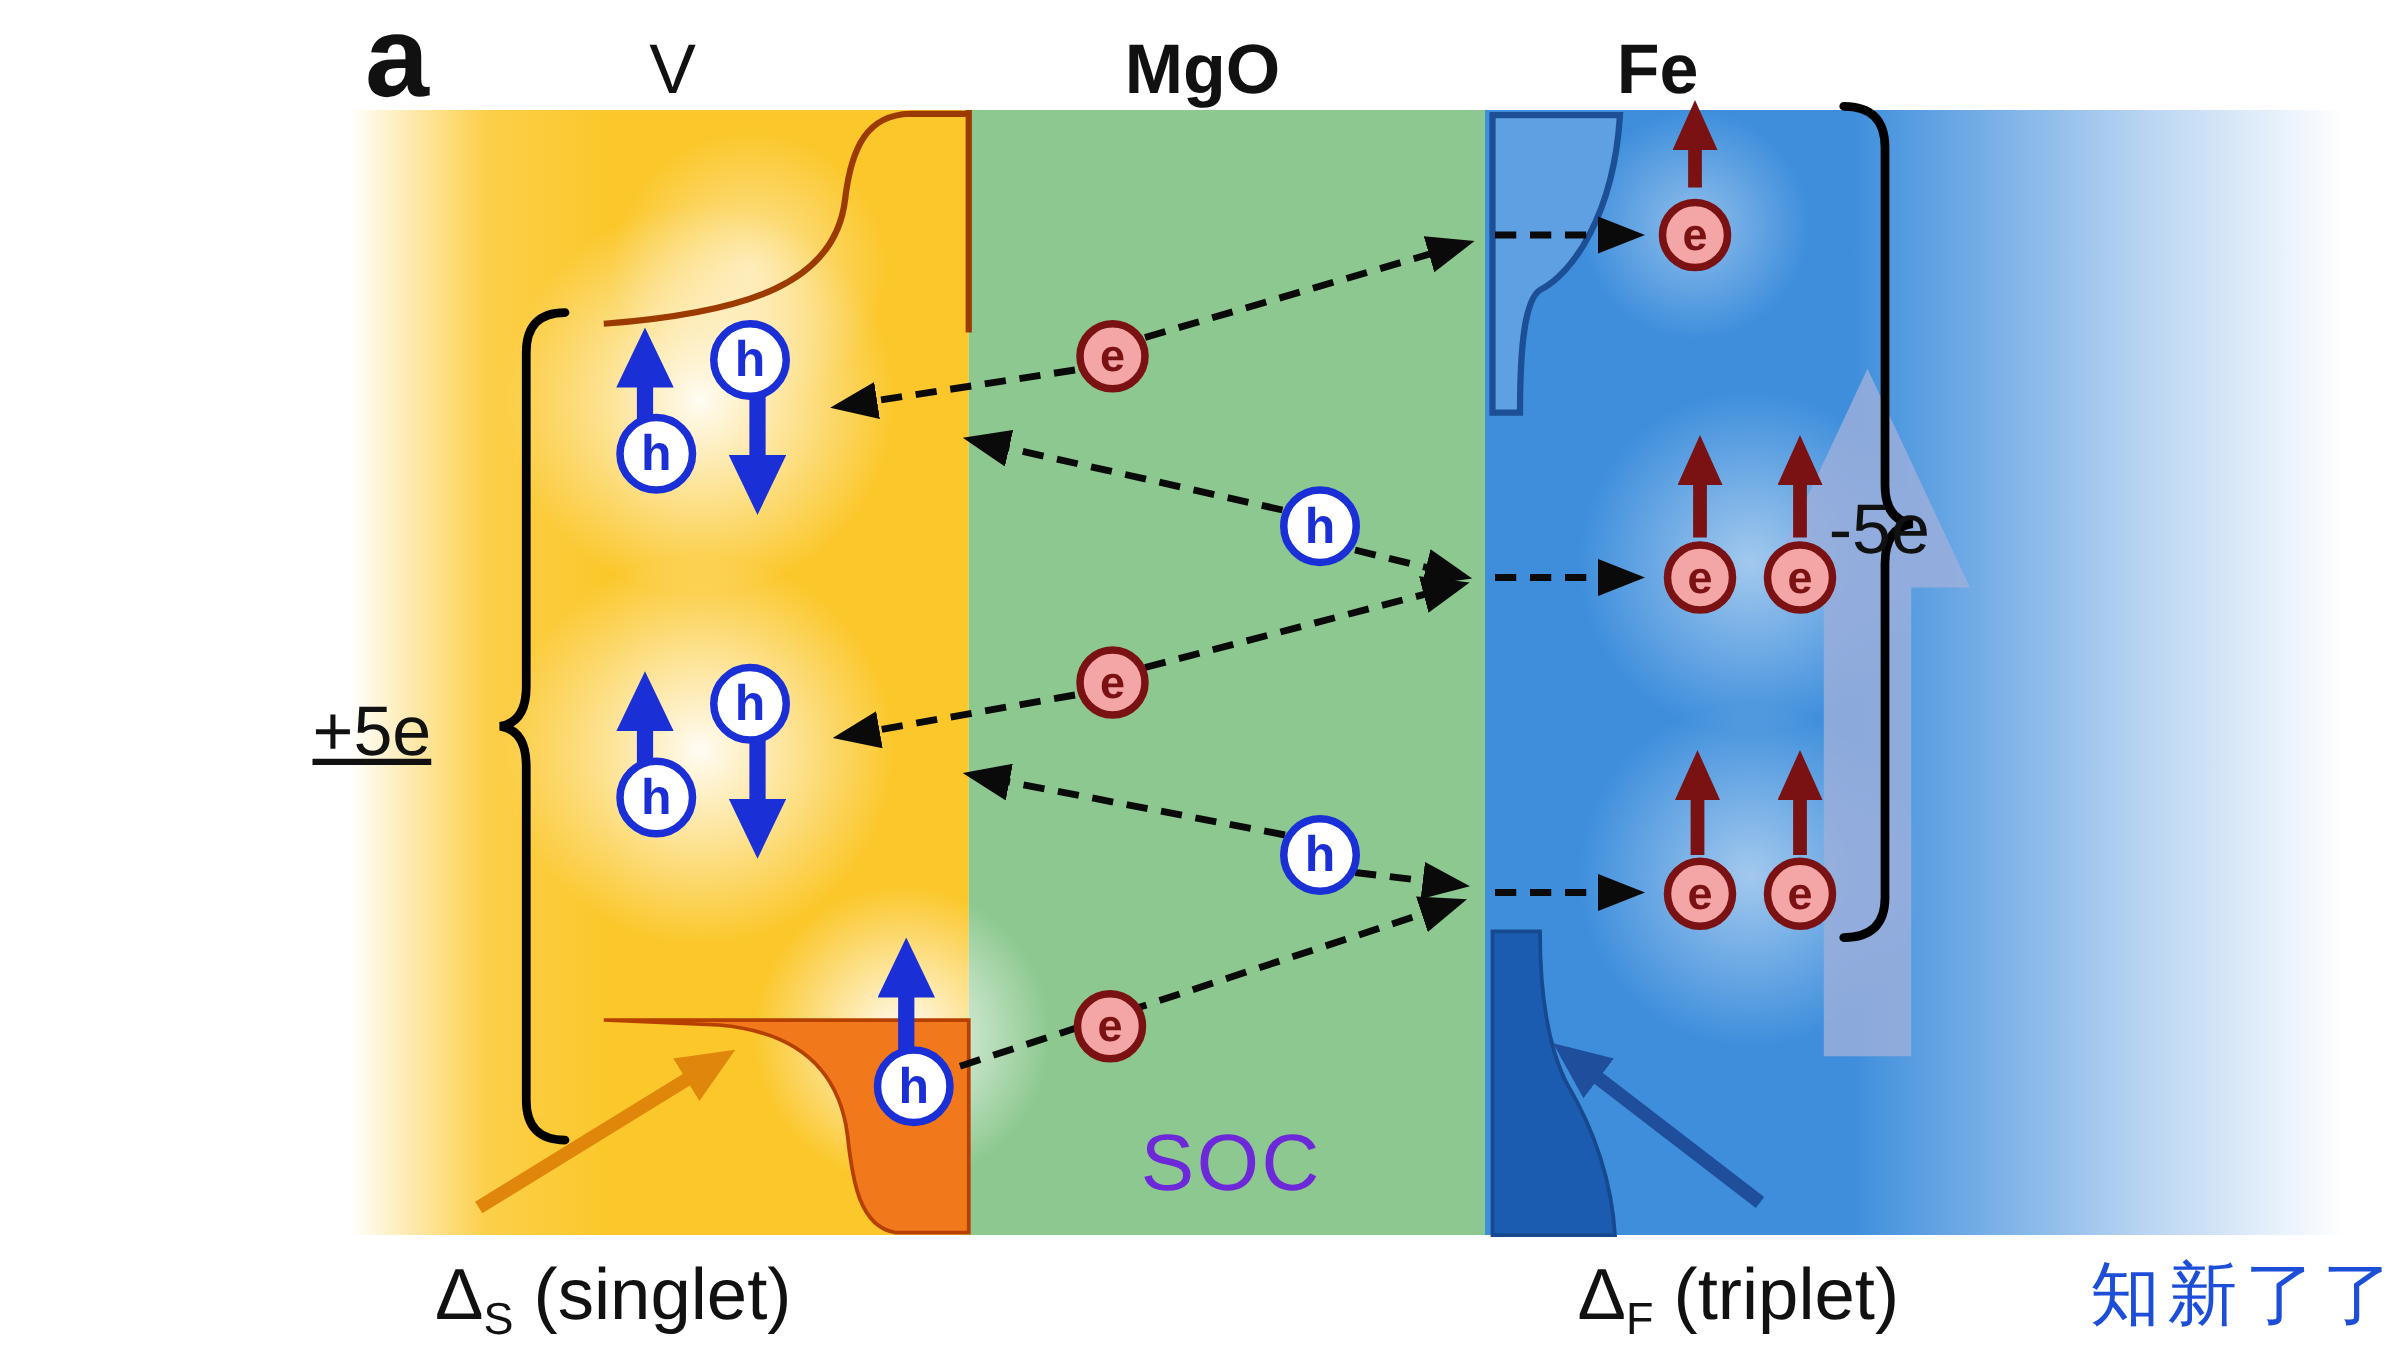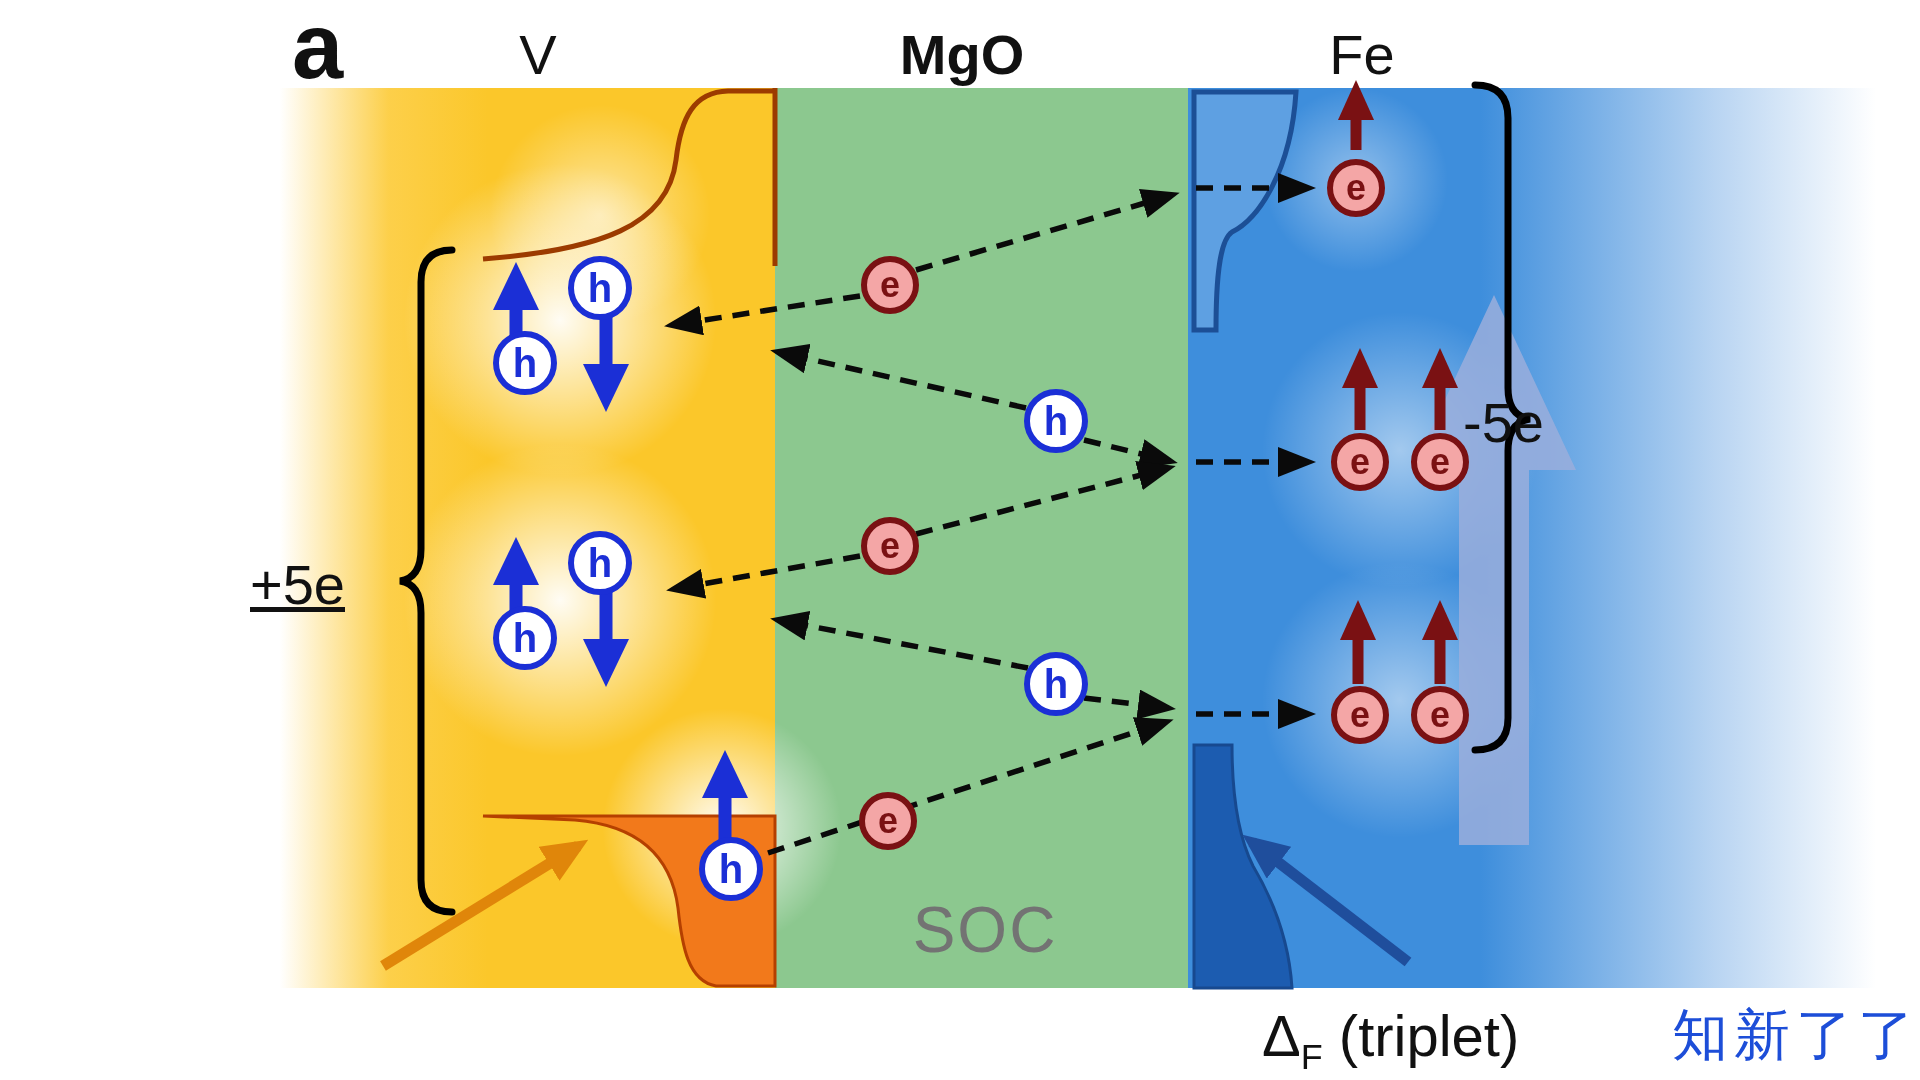--- a/index.html
+++ b/index.html
@@ -14,22 +14,22 @@
   .glow{position:absolute;border-radius:50%;pointer-events:none;
         background:radial-gradient(circle, rgba(255,255,255,0.95) 0%, rgba(255,255,255,0) 65%);}
   svg.overlay{position:absolute;left:0;top:0;}
   .pc{position:absolute;border-radius:50%;display:flex;align-items:center;justify-content:center;
       font-weight:bold;box-sizing:border-box;line-height:1;}
   .pc.h{width:64px;height:64px;border:6px solid #1B2FD6;background:#ffffff;color:#1B2FD6;font-size:40px;}
   .pc.e{width:58px;height:58px;border:6px solid #7A1113;background:#F4A6A6;color:#7A1113;font-size:36px;}
   .lab{position:absolute;white-space:nowrap;}
   .panel-a{left:292px;top:-6px;font-size:92px;font-weight:bold;}
   .reg{top:22px;font-size:56px;transform:translateX(-50%);}
-  .reg.v{left:538px;} .reg.mgo{left:962px;font-weight:bold;} .reg.fe{left:1362px;}
-  .soc{left:985px;top:893px;font-size:64px;color:#737373;transform:translateX(-50%);letter-spacing:2px;}
+  .reg.v{left:538px;} .reg.mgo{left:962px;font-weight:bold;} .reg.fe{left:1326px;font-weight:bold;}
+  .soc{left:985px;top:893px;font-size:64px;color:#6d28d9;transform:translateX(-50%);letter-spacing:2px;}
   .chg{font-size:56px;}
   .chg.plus{left:250px;top:552px;width:142px;text-align:left;text-decoration:underline;}
   .chg.minus{left:1463px;top:390px;}
   .gap{font-size:58px;top:1002px;}
   .gap sub{font-size:0.62em;}
   .gap.s{left:348px;} .gap.f{left:1262px;}
   .wm{left:1672px;top:998px;font-size:56px;color:#1d4ed8;letter-spacing:6px;font-family:sans-serif;}
 </style>
 </head>
 <body>
@@ -162,16 +162,17 @@
       <span>e</span>
     </div>
 
   <div class="lab panel-a">a</div>
   <div class="lab reg v">V</div>
   <div class="lab reg mgo">MgO</div>
   <div class="lab reg fe">Fe</div>
   <div class="lab soc">SOC</div>
   <div class="lab chg plus">+5e</div>
   <div class="lab chg minus">-5e</div>
+  <div class="lab gap s"><span>Δ</span><sub>S</sub><span> (singlet)</span></div>
   <div class="lab gap f"><span>Δ</span><sub>F</sub><span> (triplet)</span></div>
   <div class="lab wm">知新了了</div>
 
 </div>
 
 </body></html>

